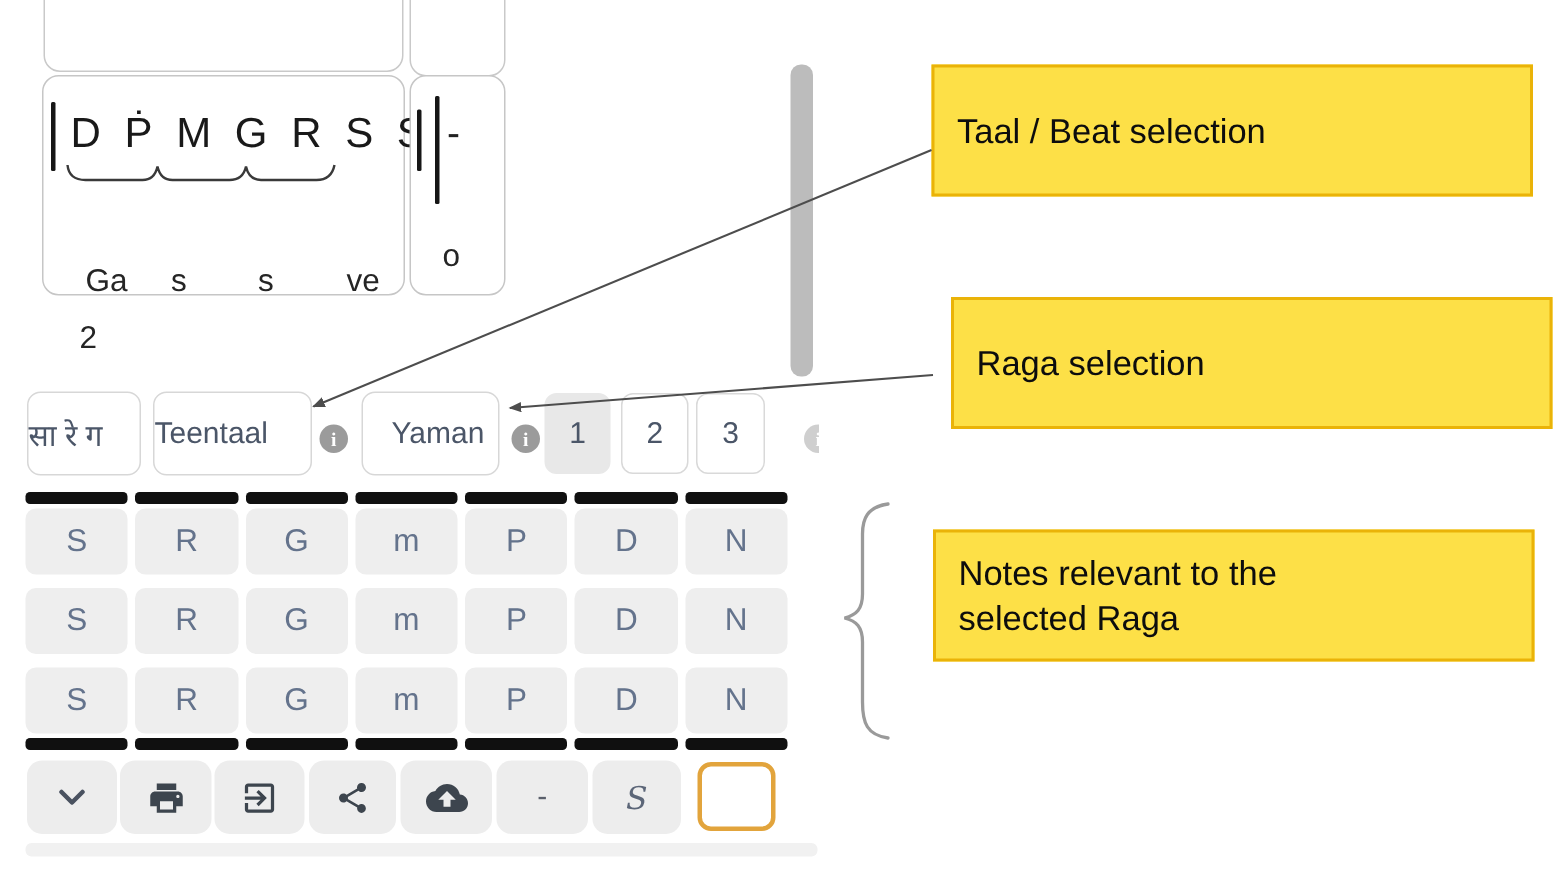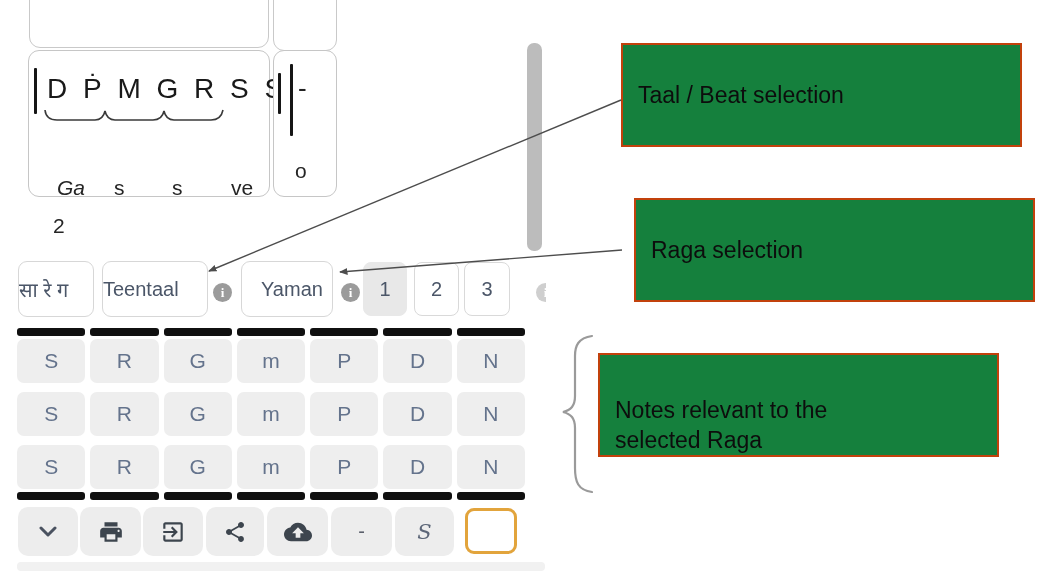--- a/index.html
+++ b/index.html
@@ -48,21 +48,21 @@
             display:flex;align-items:center;justify-content:center;cursor:pointer;box-sizing:border-box;}
   .tool-btn svg{display:block;}
   .tool-text{font-size:20px;color:#5a5f6b;}
   .tool-note{font-size:21px;color:#5c6678;font-family:"DejaVu Serif",serif;font-style:italic;}
   #active-cell{position:absolute;left:465px;top:508px;width:52px;height:46px;background:#fff;
                border:3px solid #e2a43c;border-radius:9px;box-sizing:border-box;cursor:pointer;}
   #bottom-strip{position:absolute;left:17px;top:562px;width:528px;height:9px;background:#f1f1f1;border-radius:4px;}
   #scrollbar{position:absolute;left:527px;top:43px;width:15px;height:208px;background:#bcbcbc;border-radius:7px;cursor:pointer;}
 
   
-  .anno-box{position:absolute;width:401px;height:104px;border:2px solid #c2410c;background:#15803d;
+  .anno-box{position:absolute;width:401px;height:88px;border:2px solid #eab308;background:#fde047;
             box-sizing:border-box;display:flex;align-items:center;padding-left:15px;
             font-size:23px;color:#0d0d0d;line-height:30px;}
   .anno-box .txt{display:block;max-width:280px;}
 
   #overlay{position:absolute;left:0;top:0;width:1042px;height:586px;pointer-events:none;}
 </style>
 </head>
 <body>
 
 <div id="canvas">
@@ -71,21 +71,21 @@
 
     <div class="partial-card" style="left:29px;top:-62px;width:240px;height:110px;"></div>
     <div class="partial-card" style="left:273px;top:-62px;width:64px;height:113px;"></div>
 
     <div class="card" style="left:28px;top:50px;width:242px;height:147px;">
       <div class="barline" style="left:5px;top:17px;width:3px;height:46px;"></div>
       <span class="notation-notes" style="left:18px;top:22px;position:absolute;">D Ṗ M G R S S</span>
       <svg width="182" height="16" style="position:absolute;left:14px;top:56px;" viewBox="0 0 182 16">
         <path d="M2,3 Q3,13 14,13 L52,13 Q60,13 62,4 Q64,13 72,13 L110,13 Q119,13 121,4 Q123,13 131,13 L168,13 Q178,13 180,3" fill="none" stroke="#3a3a3a" stroke-width="1.6"></path>
       </svg>
-      <span class="lyric" style="left:28px;font-style:italic;">Ga</span>
+      <span class="lyric" style="left:28px;">Ga</span>
       <span class="lyric" style="left:85px;">s</span>
       <span class="lyric" style="left:143px;">s</span>
       <span class="lyric" style="left:202px;">ve</span>
       <span class="beat-num" style="left:24px;">2</span>
     </div>
 
     <div class="card" style="left:273px;top:50px;width:64px;height:147px;">
       <div class="barline" style="left:4px;top:22px;width:3px;height:41px;"></div>
       <div class="barline" style="left:16px;top:13px;width:3px;height:72px;"></div>
       <span class="rest-dash" style="left:24px;top:22px;">-</span>
@@ -208,21 +208,21 @@
     <div id="bottom-strip"></div>
     <div id="scrollbar"></div>
   </div>
 
   <div class="anno-box" style="left:621px;top:43px;">
     <span class="txt" style="max-width:360px;">Taal / Beat selection</span>
   </div>
   <div class="anno-box" style="left:622px;top:198px;margin-left:12px;">
     <span class="txt" style="max-width:360px;">Raga selection</span>
   </div>
-  <div class="anno-box" style="left:598px;top:353px;align-items:flex-end;">
+  <div class="anno-box" style="left:622px;top:353px;">
     <span class="txt" style="max-width:270px;">Notes relevant to the selected Raga</span>
   </div>
 
   <svg id="overlay">
     <defs>
       <marker id="arrow" markerWidth="9" markerHeight="8" refX="7.5" refY="3.5" orient="auto" markerUnits="userSpaceOnUse">
         <path d="M0,0 L8.5,3.5 L0,7 Z" fill="#4d4d4d"></path>
       </marker>
     </defs>
     <line x1="621" y1="100" x2="209" y2="271" stroke="#4d4d4d" stroke-width="1.4" marker-end="url(#arrow)"></line>

